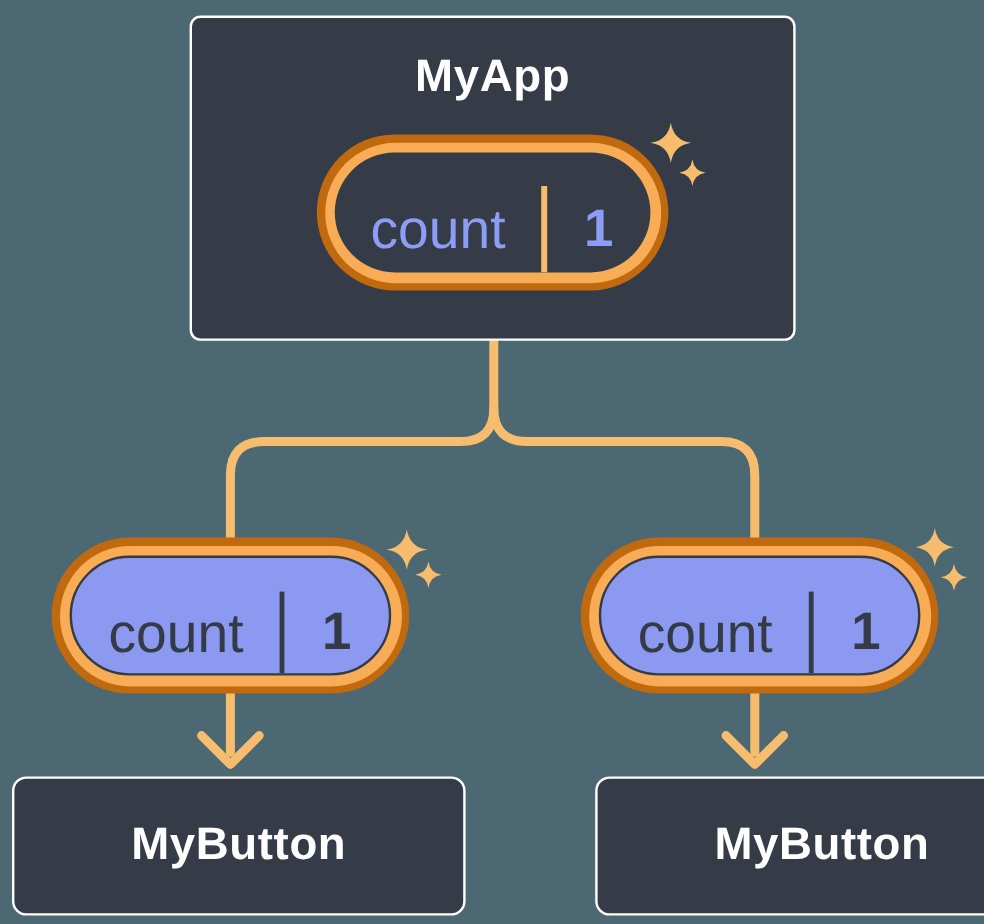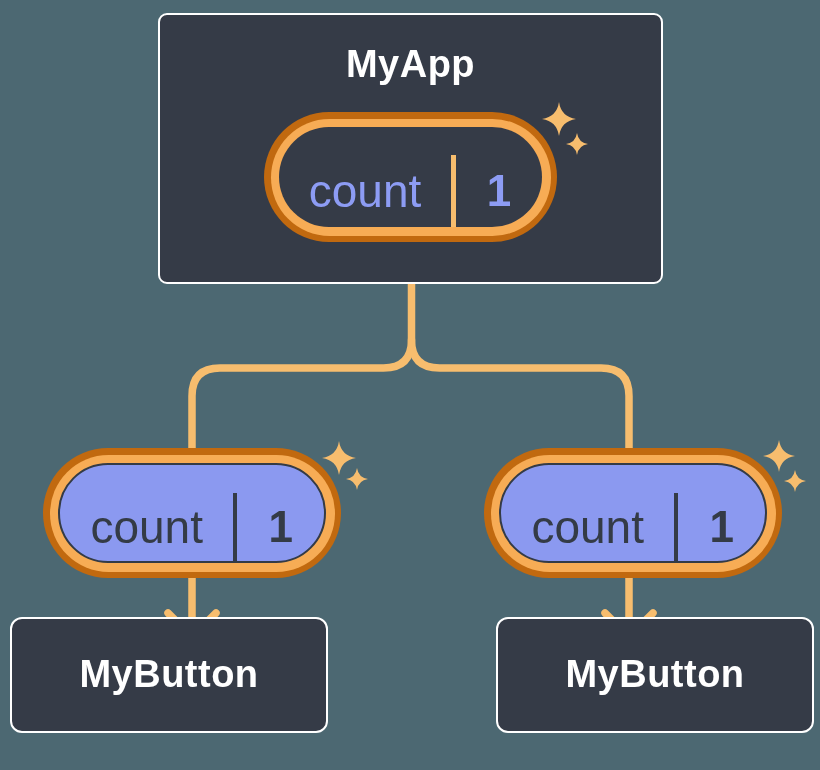--- a/index.html
+++ b/index.html
@@ -17,21 +17,21 @@
   #connectors{z-index:1;}
   #sparkles{z-index:4;}
   .conn{fill:none;stroke:var(--line);stroke-width:7.5;stroke-linecap:round;stroke-linejoin:round;}
   .sparkle{fill:var(--line);stroke:none;}
 
   .card{
     position:absolute;box-sizing:border-box;background:var(--card);
     border:2.5px solid var(--card-border);z-index:2;
   }
   #root-card{left:158px;top:13px;width:505px;height:271px;border-radius:9px;}
-  .child-card{top:617px;width:318px;height:116px;border-radius:12px;
+  .child-card{top:647px;width:378px;height:116px;border-radius:12px;
     display:flex;align-items:center;justify-content:center;}
   #child-card-0{left:10px;}
   #child-card-1{left:496px;}
   .card-title{
     color:var(--text);font-size:38px;font-weight:700;line-height:1.15;
     text-align:center;letter-spacing:.5px;
   }
   #root-card .card-title{margin-top:28px;}
 
   .pill{

